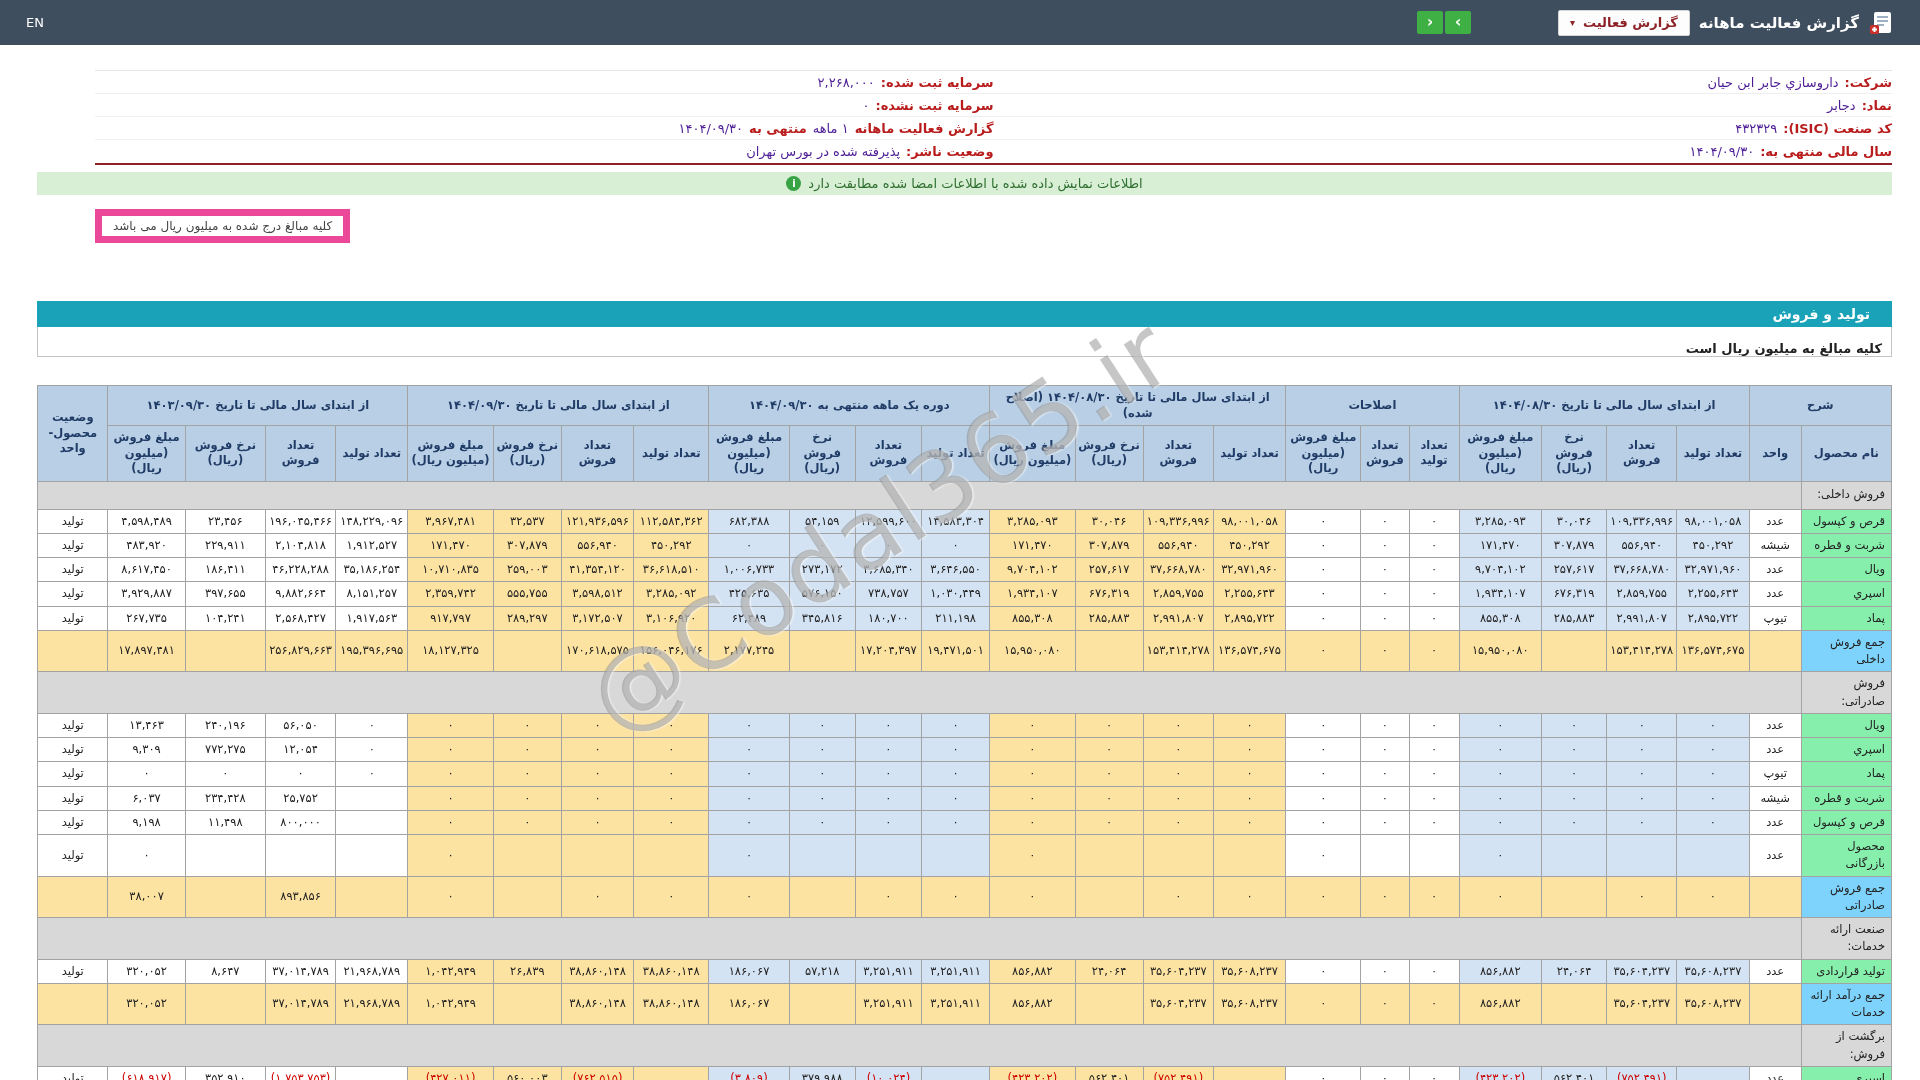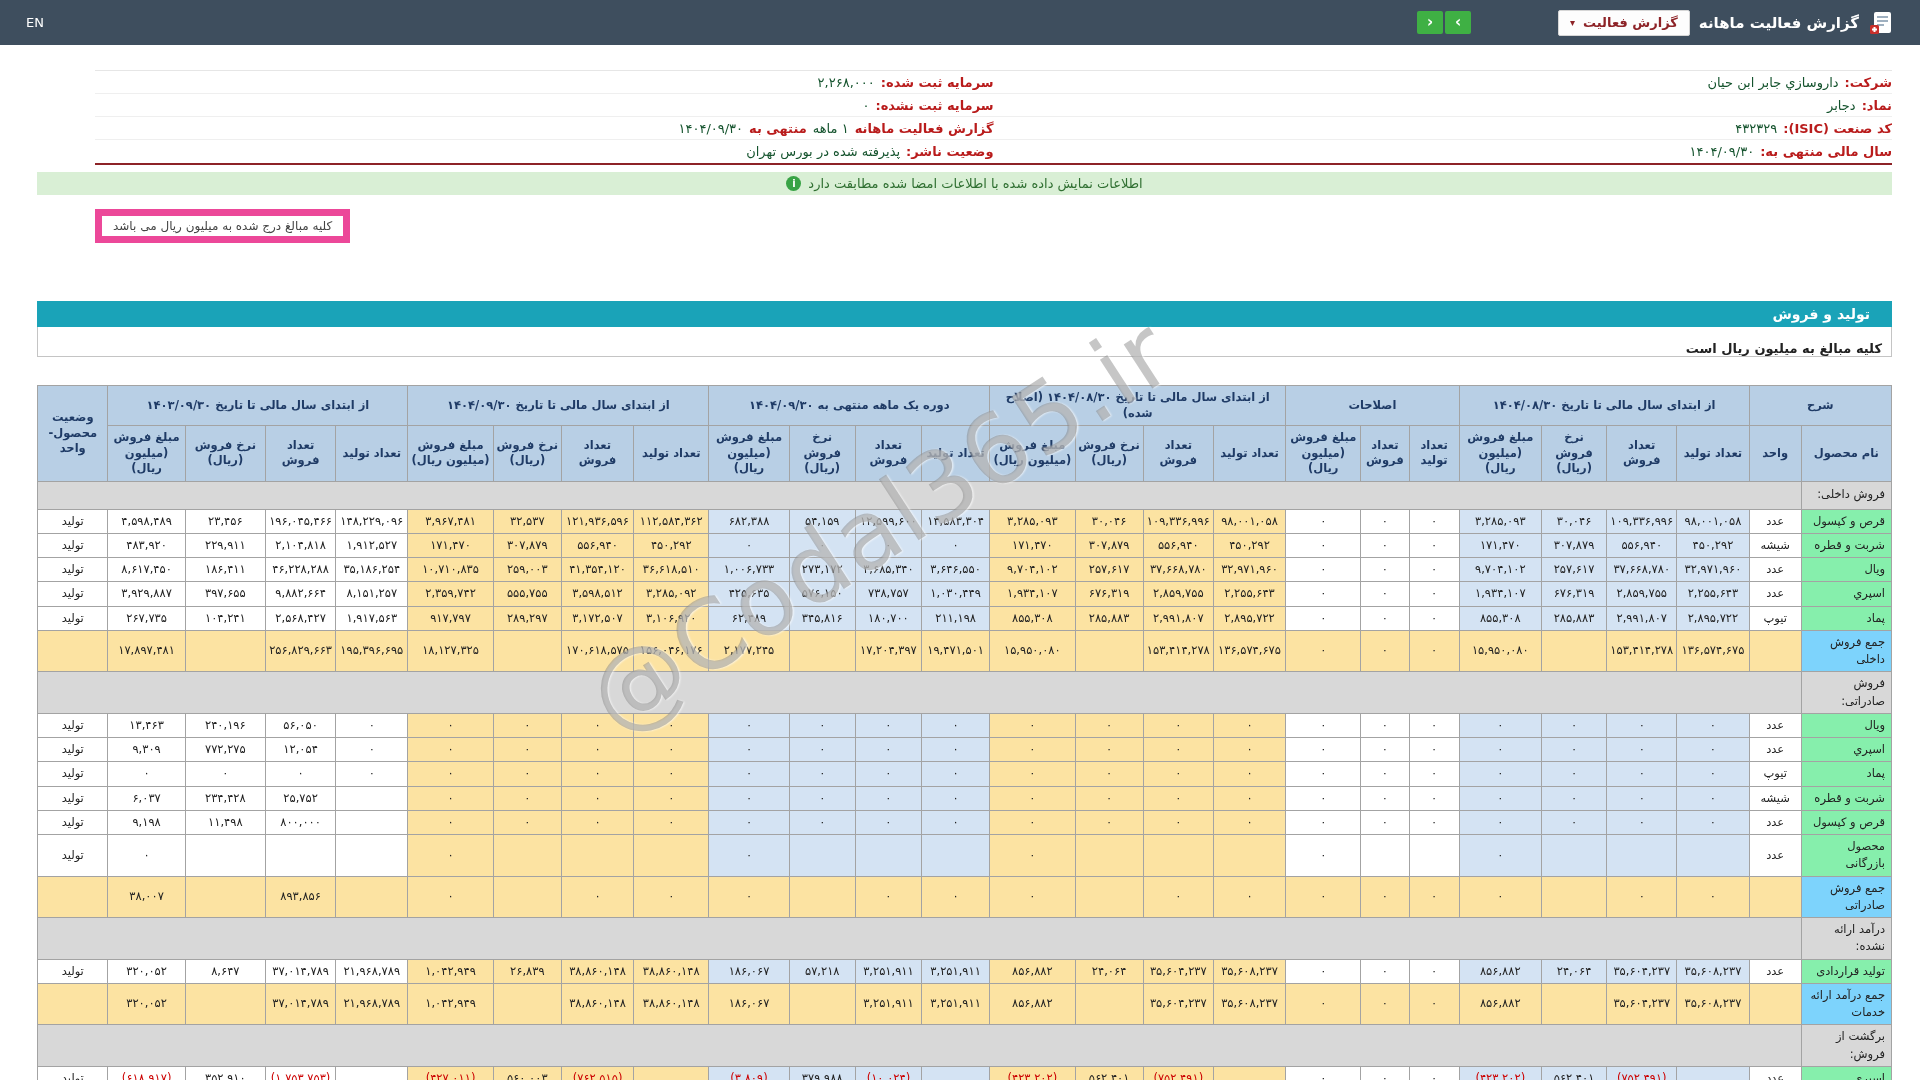--- a/index.html
+++ b/index.html
@@ -22,21 +22,21 @@
     color:#fff;font-size:15px;font-weight:bold;line-height:1;cursor:pointer;font-family:inherit}
   .tb-lang{color:#fff;font-size:13px;text-decoration:none;cursor:pointer}
 
   
   .info{margin:25px 28px 0 95px;border-top:1px solid #e6e6e6;border-bottom:2px solid #8d2327}
   .info-row{display:grid;grid-template-columns:1fr 1fr;align-items:center;height:23px;
     border-bottom:1px solid #efefef}
   .info-row:last-child{border-bottom:none}
   .pair{display:flex;align-items:center;gap:6px;font-size:13px;white-space:nowrap;overflow:hidden}
   .pair .lbl{font-weight:bold;color:#b91c1c}
-  .pair .val{color:#14532d}
+  .pair .val{color:#4c1d95}
 
   
   .banner{margin:7px 28px 0 37px;height:23px;background:#d9efd5;display:flex;
     align-items:center;justify-content:center;gap:7px;font-size:13px;color:#2f6f31}
   .info-icon{width:15px;height:15px;border-radius:50%;background:#38a345;color:#fff;
     font-size:10px;font-weight:bold;display:flex;align-items:center;justify-content:center;
     font-style:normal}
 
   
   .amount-note-row{display:flex;margin:14px 28px 0 95px}
@@ -601,21 +601,21 @@
             <td class="num cy">۰</td>
             <td class="num cy"></td>
             <td class="num cy">۰</td>
             <td class="num cw"></td>
             <td class="num cw">۸۹۳,۸۵۶</td>
             <td class="num cw"></td>
             <td class="num cw">۳۸,۰۰۷</td>
             <td class="status"></td>
           </tr>
           <tr class="row-section">
-            <td class="name">درآمد ارائه نشده:</td>
+            <td class="name">صنعت ارائه خدمات:</td>
             <td colspan="25"></td>
           </tr>
           <tr class="row-data">
             <td class="name">تولید قراردادی</td>
             <td class="unit">عدد</td>
             <td class="num cb">۳۵,۶۰۸,۲۳۷</td>
             <td class="num cb">۳۵,۶۰۴,۲۳۷</td>
             <td class="num cb">۲۴,۰۶۴</td>
             <td class="num cb">۸۵۶,۸۸۲</td>
             <td class="num cw">۰</td>

